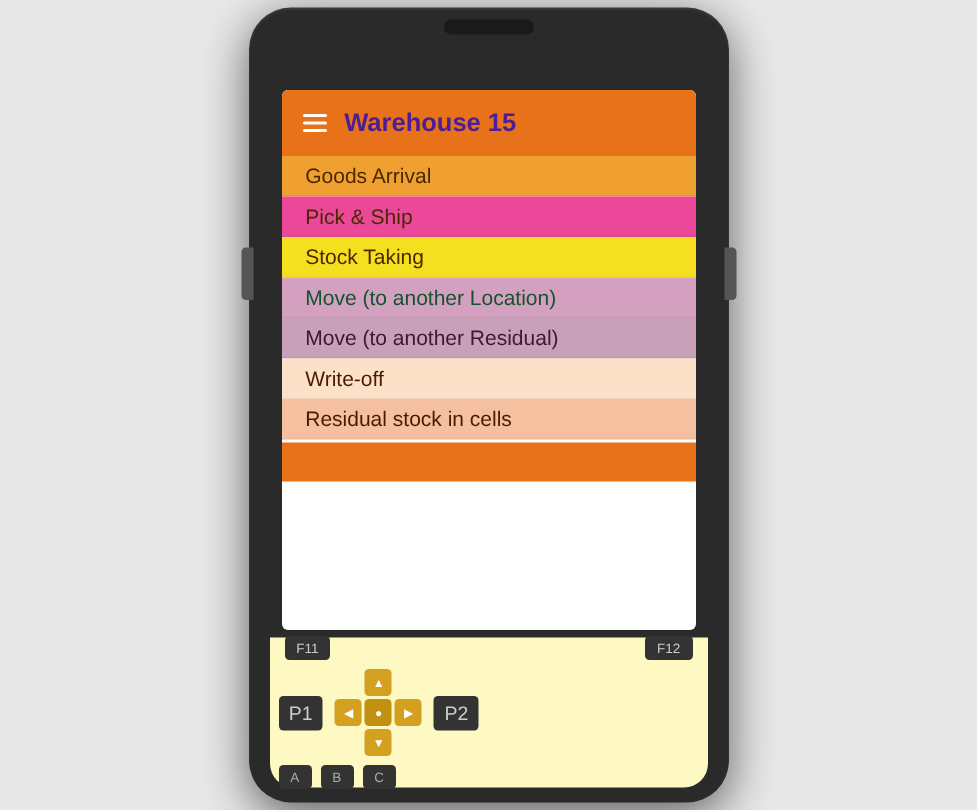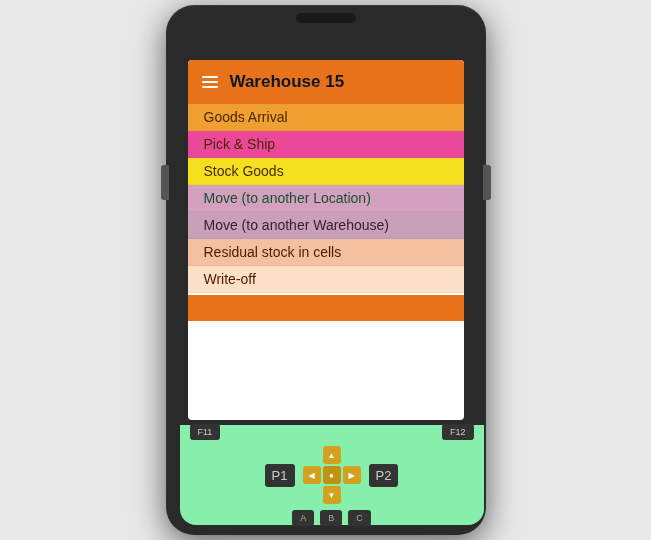--- a/index.html
+++ b/index.html
@@ -91,21 +91,21 @@
     }
     .hamburger-icon span {
       display: block;
       width: 16px;
       height: 2px;
       background: white;
       border-radius: 1px;
     }
 
     .app-title {
-      color: #0f172a;
+      color: #4c1d95;
       font-size: 17px;
       font-weight: bold;
     }
 
     
     .menu-item {
       padding: 5px 16px;
       font-size: 14px;
       font-weight: 400;
       cursor: pointer;
@@ -129,27 +129,27 @@
       font-weight: 500;
       cursor: pointer;
       margin-top: 2px;
     }
 
     
     .keypad {
       position: absolute;
       bottom: 10px;
       left: 14px;
-      right: 2px;
+      right: 14px;
       height: 100px;
-      background: #86efac;
+      background: #fef9c3;
       border-radius: 0 0 16px 16px;
       display: flex;
       flex-direction: column;
-      align-items: center;
+      align-items: flex-start;
       justify-content: center;
       gap: 6px;
       padding: 6px;
     }
 
     .keypad-top-row {
       display: flex;
       width: 100%;
       justify-content: space-between;
       align-items: center;
@@ -236,33 +236,33 @@
         <span class="app-title">Warehouse 15</span>
       </div>
 
       <div class="menu-item item-goods-arrival">
         <span>Goods Arrival</span>
       </div>
       <div class="menu-item item-pick-ship">
         <span>Pick &amp; Ship</span>
       </div>
       <div class="menu-item item-stock-taking">
-        <span>Stock Goods</span>
+        <span>Stock Taking</span>
       </div>
       <div class="menu-item item-move-location">
         <span>Move (to another Location)</span>
       </div>
       <div class="menu-item item-move-warehouse">
-        <span>Move (to another Warehouse)</span>
+        <span>Move (to another Residual)</span>
+      </div>
+      <div class="menu-item item-writeoff">
+        <span>Write-off</span>
       </div>
       <div class="menu-item item-residual">
         <span>Residual stock in cells</span>
-      </div>
-      <div class="menu-item item-writeoff">
-        <span>Write-off</span>
       </div>
 
       <div class="server-exchange-btn">
         
       </div>
 
     </div>
 
     <div class="keypad">
 

